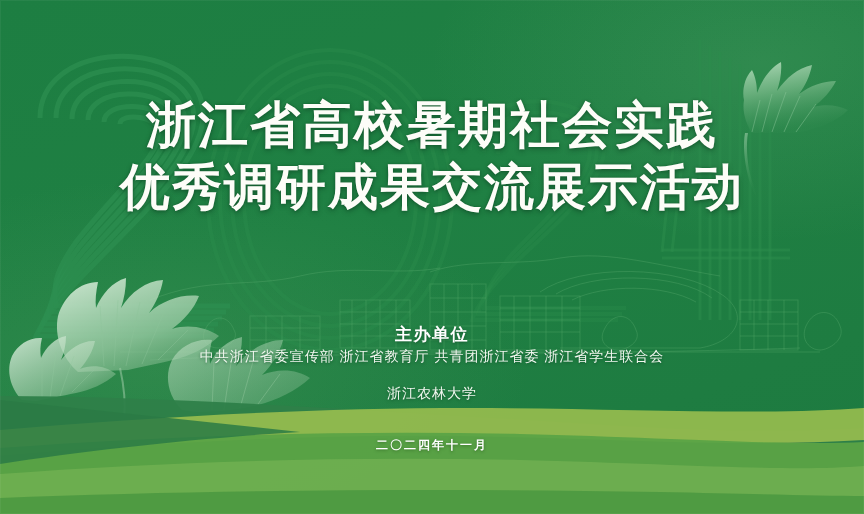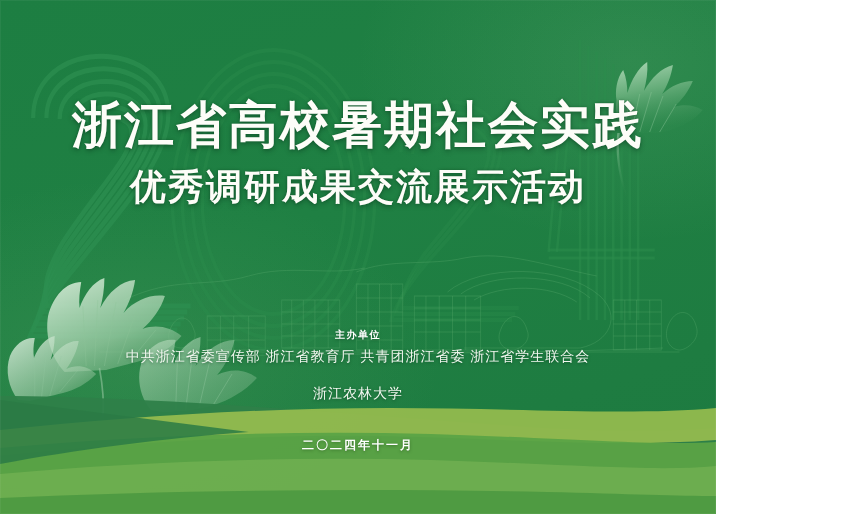--- a/index.html
+++ b/index.html
@@ -7,21 +7,21 @@
     margin: 0;
     padding: 0;
     background: #ffffff;
   }
   body {
     font-family: "Liberation Sans", "DejaVu Sans", sans-serif;
   }
 
   #poster {
     position: relative;
-    width: 716px;
+    width: 864px;
     height: 514px;
     overflow: hidden;
     background: #1f8043;
   }
 
   
   .layer {
     position: absolute;
     inset: 0;
     width: 100%;
@@ -52,37 +52,37 @@
     font-size: 50px;
     line-height: 62px;
     letter-spacing: 2px;
     white-space: nowrap;
     text-shadow:
       0 2px 5px rgba(8,52,26,0.45),
       0 0 2px rgba(8,52,26,0.35);
     font-family: "DejaVu Sans", "Liberation Sans", sans-serif;
   }
   .title-line.line2 {
-    font-size: 36px;
+    font-size: 50px;
     letter-spacing: 2px;
   }
 
   
   #credits {
     position: absolute;
     left: 0;
     right: 0;
     top: 325px;
     text-align: center;
     z-index: 22;
   }
   .cred-head {
     color: #ffffff;
     font-weight: bold;
-    font-size: 10px;
+    font-size: 17px;
     line-height: 19px;
     letter-spacing: 1.5px;
     text-shadow: 0 1px 3px rgba(8,52,26,0.55);
   }
   .cred-body {
     color: #f2f8f0;
     font-size: 14px;
     line-height: 24px;
     letter-spacing: 1px;
     text-shadow: 0 1px 3px rgba(8,52,26,0.55);

